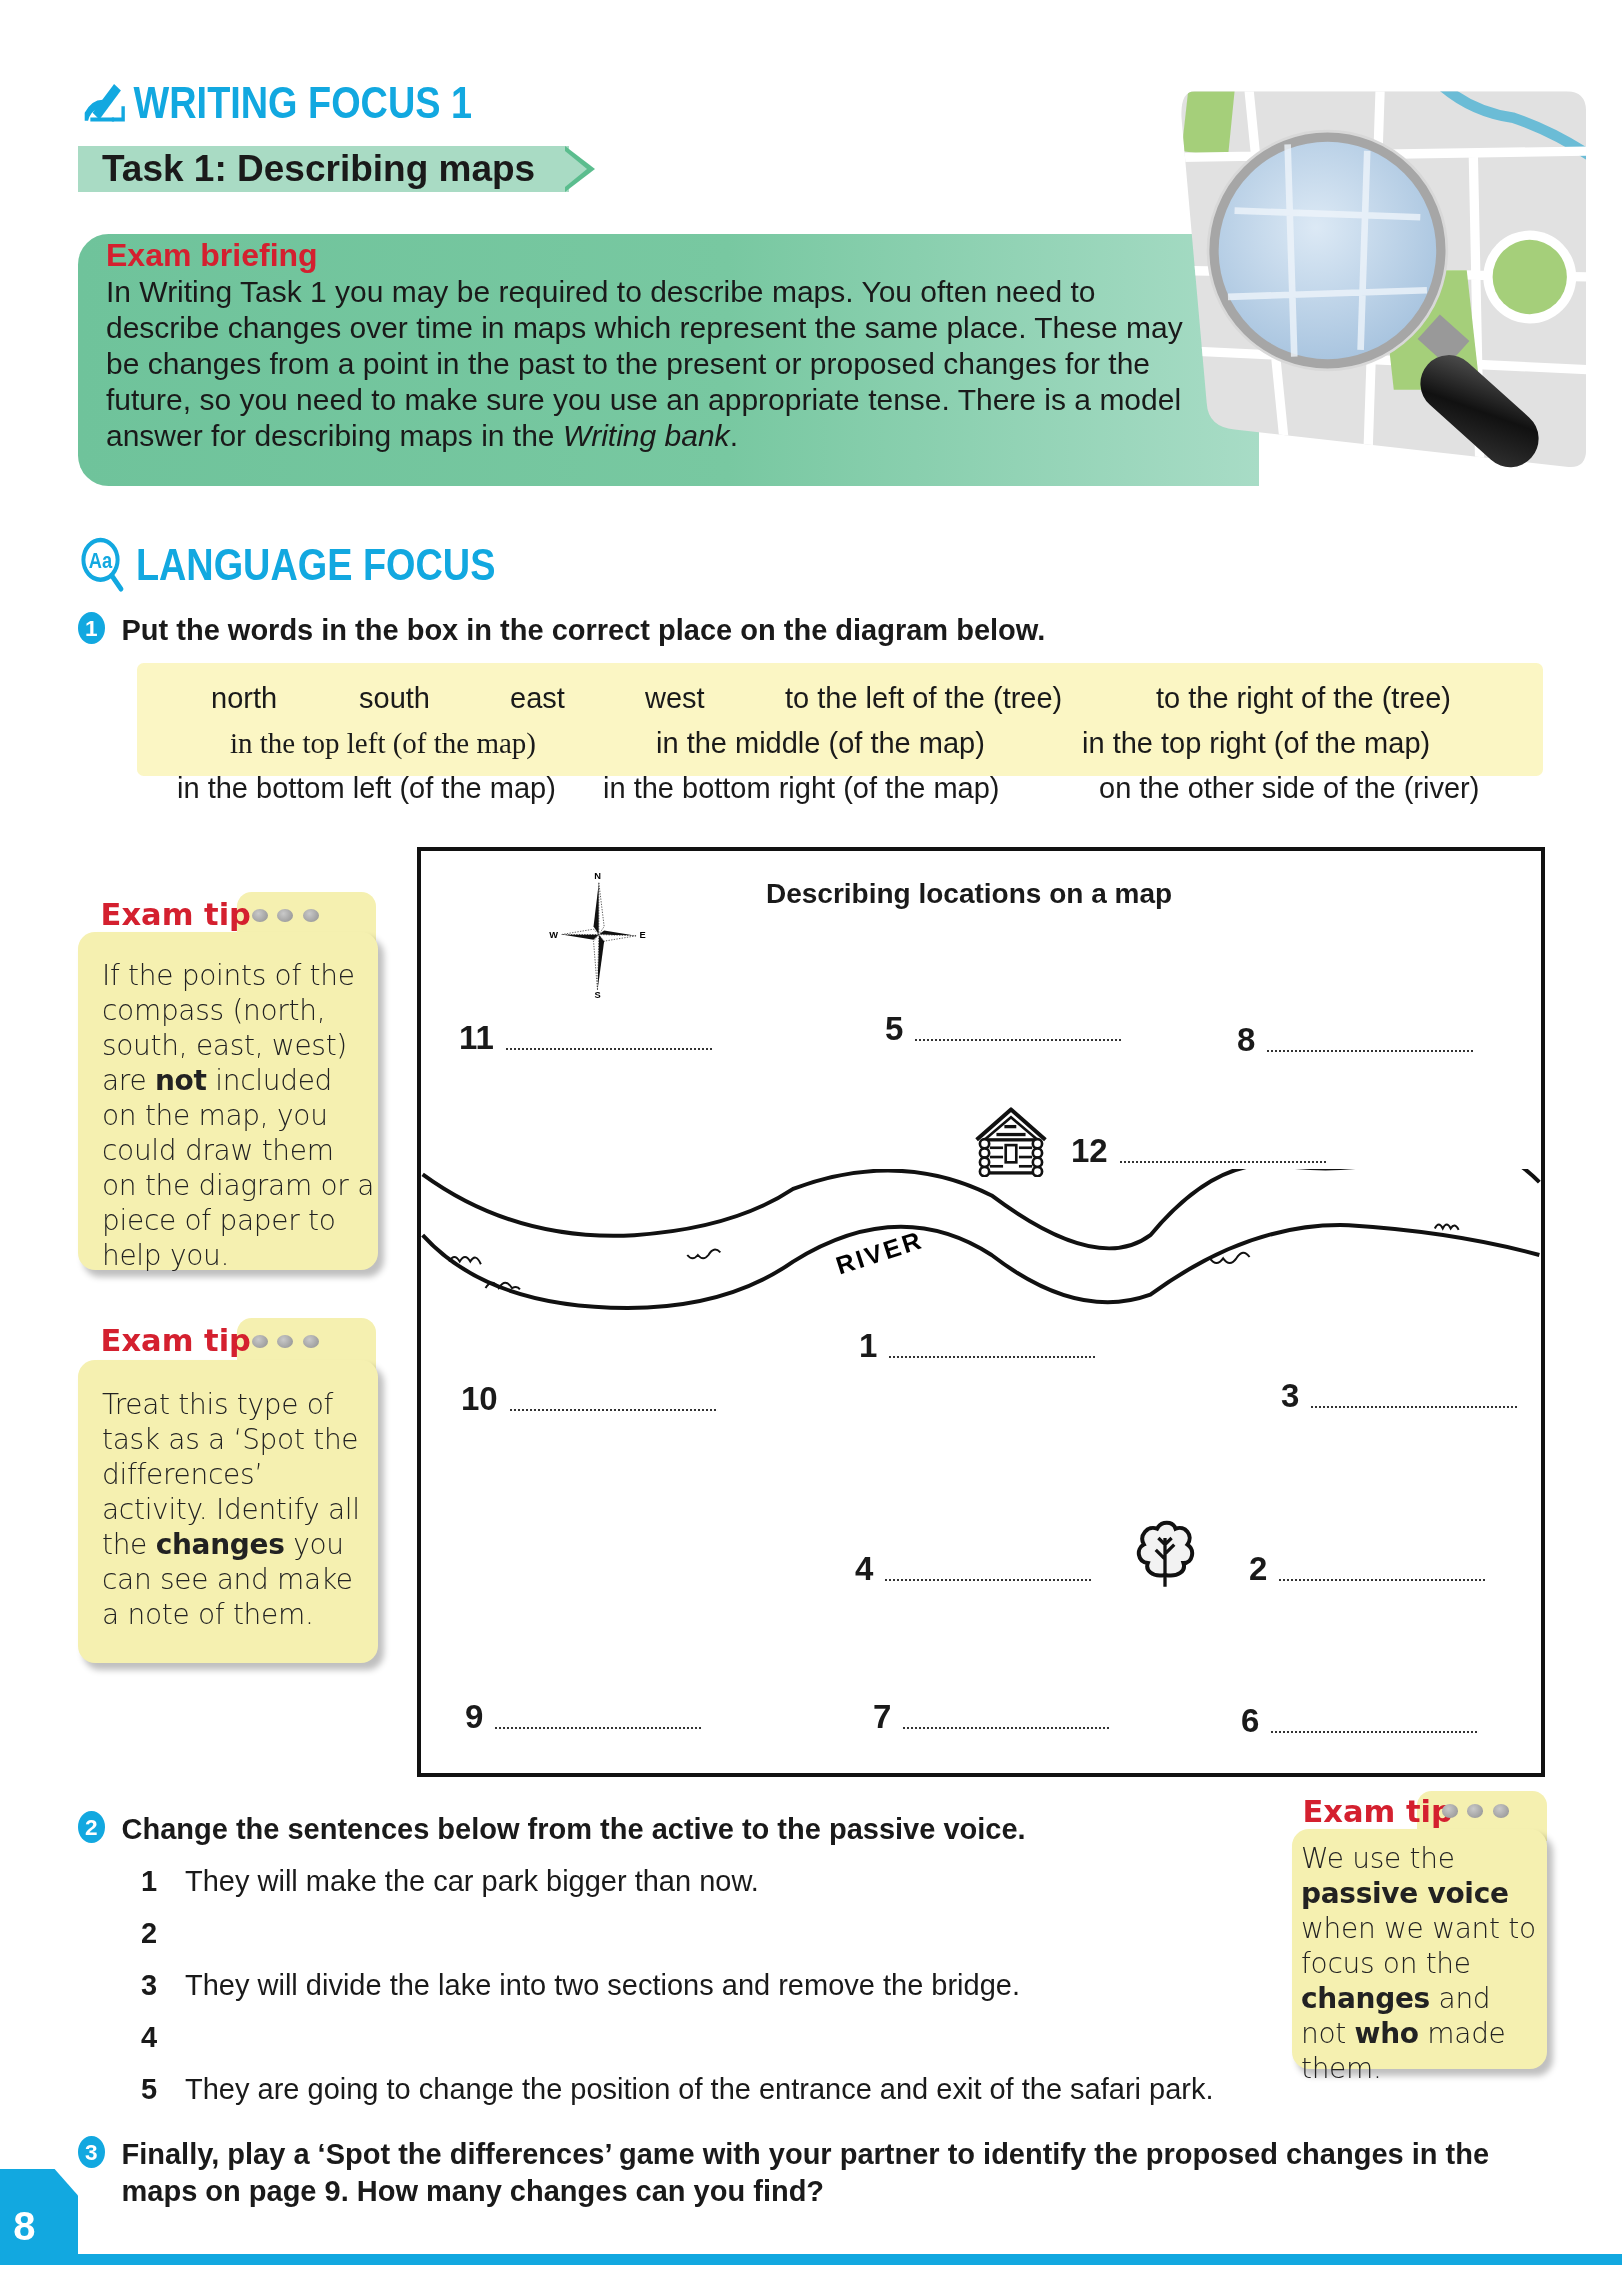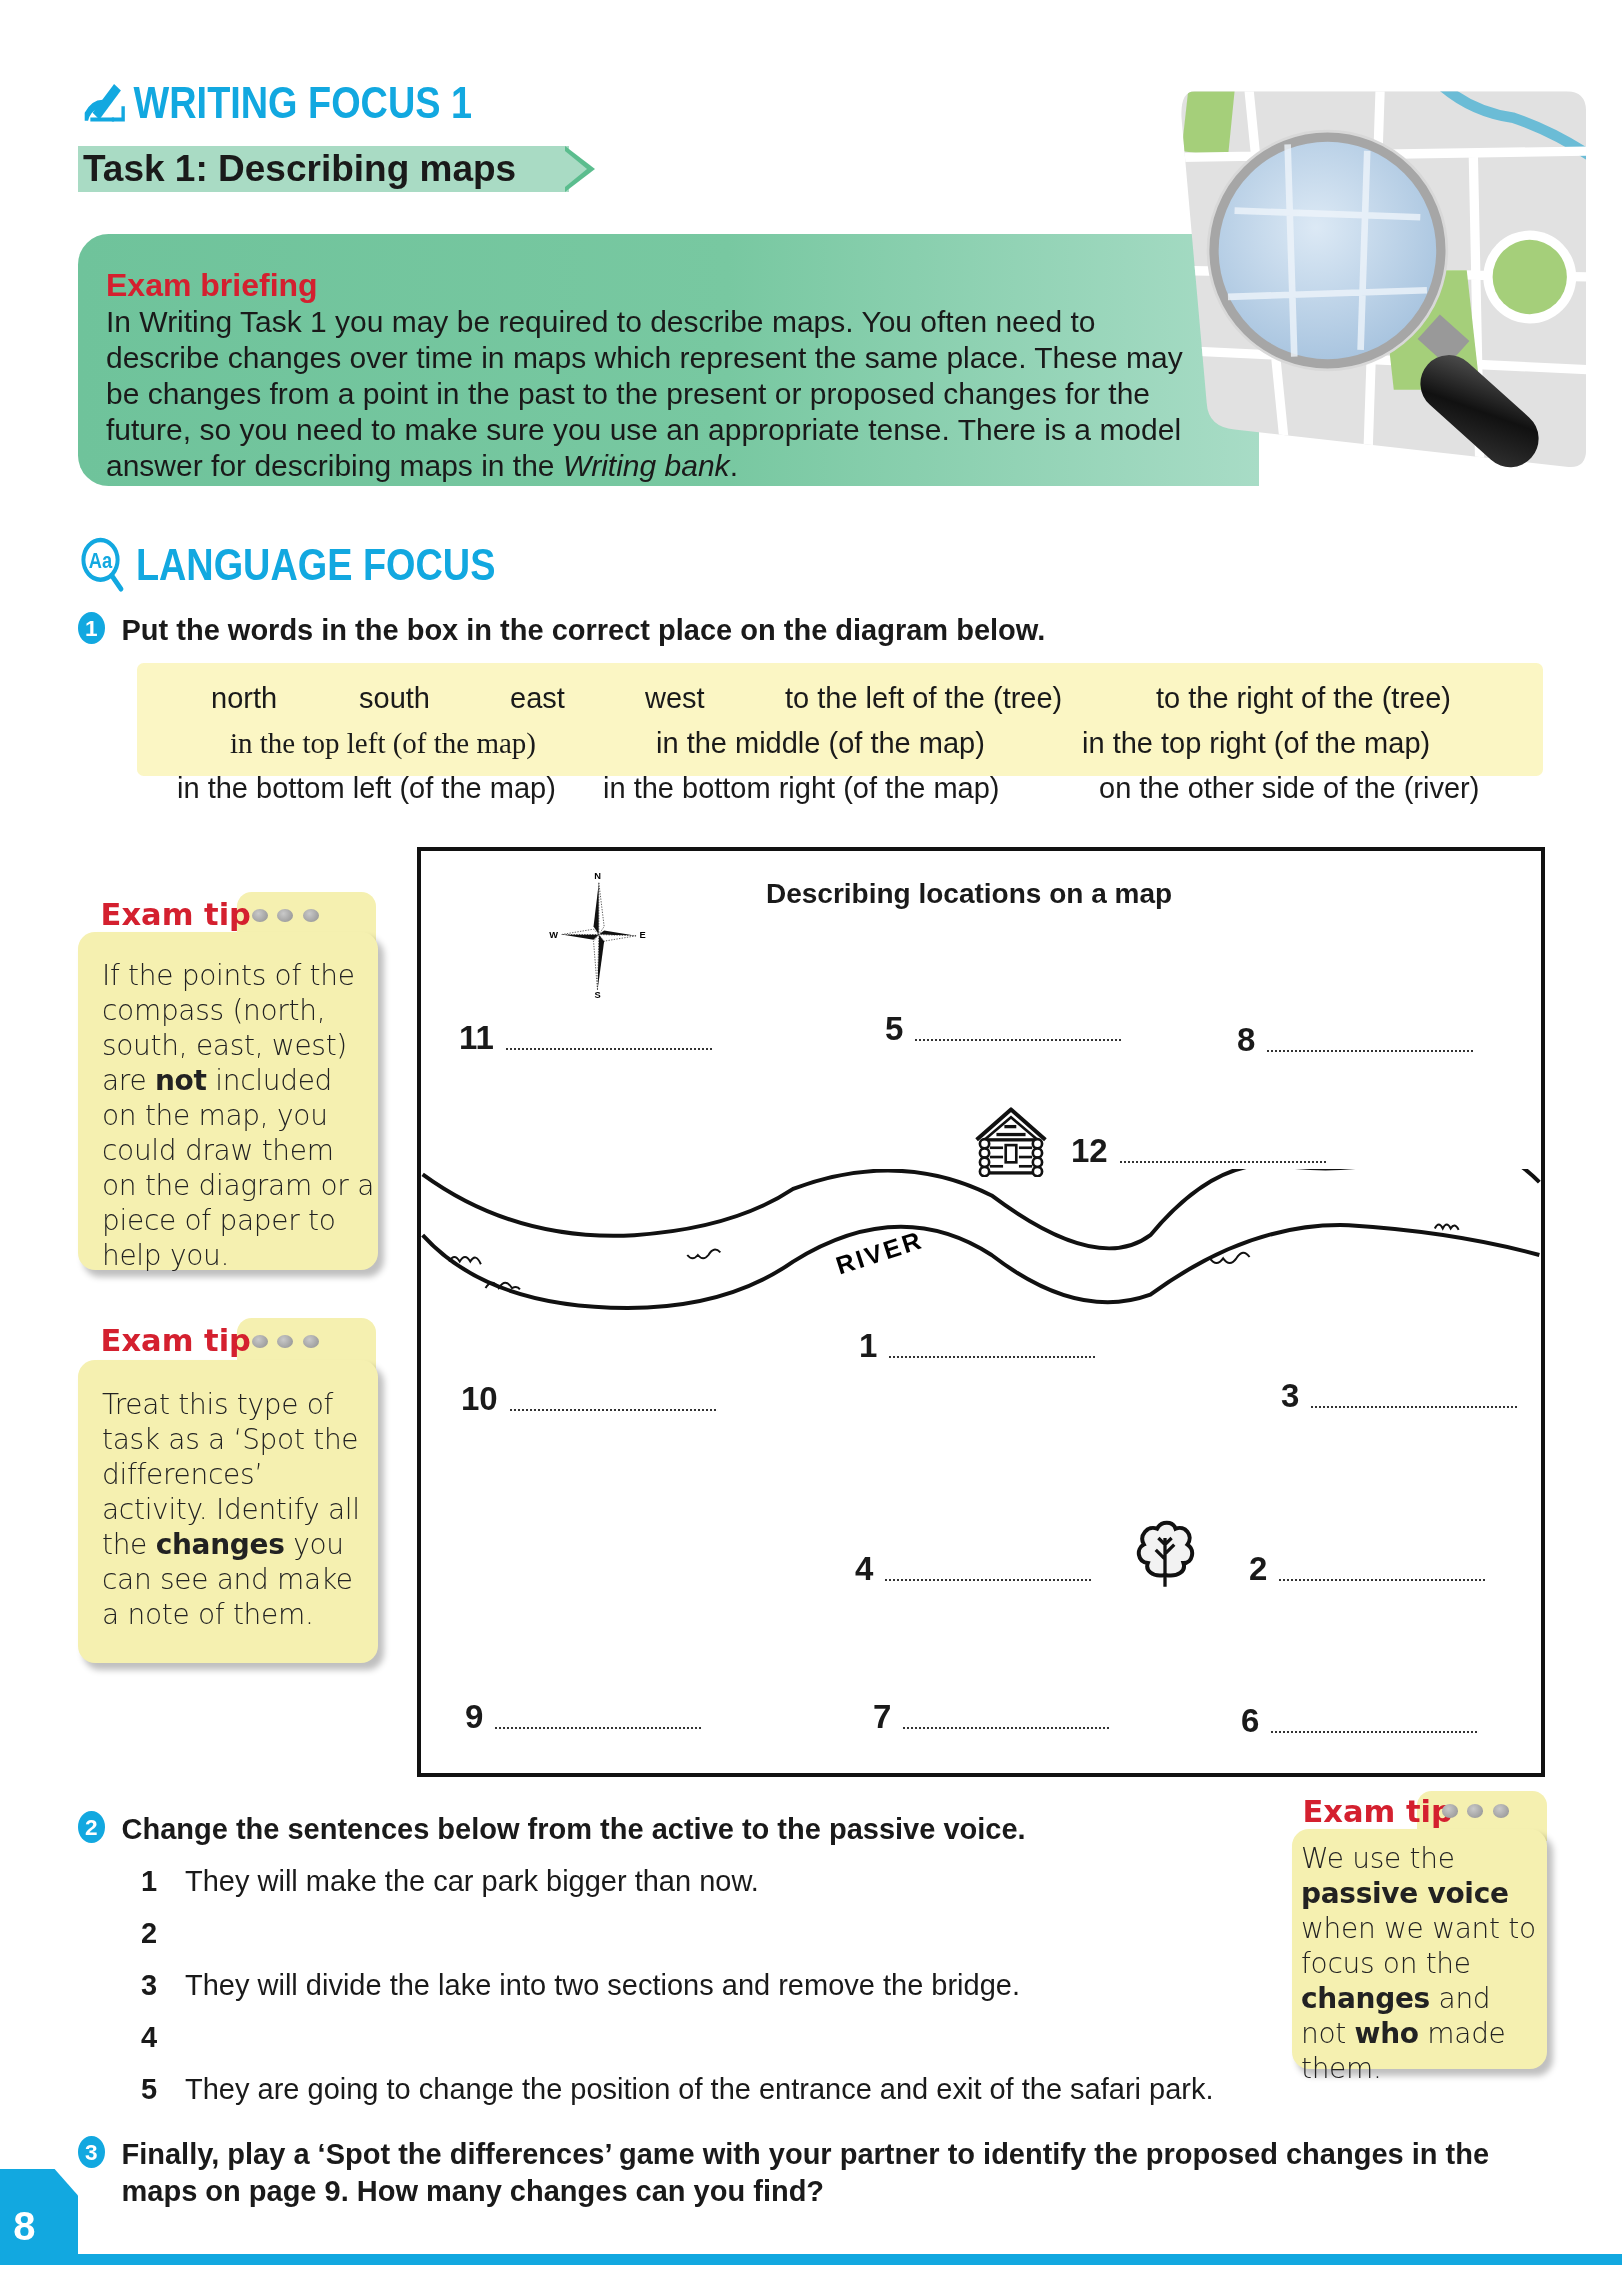--- a/index.html
+++ b/index.html
@@ -1,27 +1,27 @@
 <!DOCTYPE html>
 <html style="font-size:10.6px"><head>
 <meta charset="utf-8">
 <style>
   html, body { margin: 0; padding: 0; background: #ffffff; }
   body { width: 1623px; height: 2295px; position: relative; overflow: hidden; font-family: "Liberation Sans", sans-serif; color: #1a1a1a; }
   .abs { position: absolute; }
 
   
   .wf-title { left: 80px; top: 78px; font-size: 44px; font-weight: bold; color: #12a8e0; letter-spacing: 0px; display: flex; align-items: center; gap: 9.3px; transform: scaleX(0.86); transform-origin: left center; }
-  .task-banner { left: 78px; top: 146px; height: 46px; width: 491px; background: #a9dbc4; display: flex; align-items: center; padding-left: 5px; box-sizing: border-box; }
+  .task-banner { left: 78px; top: 146px; height: 46px; width: 491px; background: #a9dbc4; display: flex; align-items: center; padding-left: 24px; box-sizing: border-box; }
   .task-banner span { font-size: 37px; font-weight: bold; color: #1a1a1a; }
   .task-arrow { left: 565px; top: 146px; width: 0; height: 0; border-top: 23px solid transparent; border-bottom: 23px solid transparent; border-left: 30.5px solid #5bbd8e; }
   .task-arrow-in { left: 565px; top: 151px; width: 0; height: 0; border-top: 18px solid transparent; border-bottom: 18px solid transparent; border-left: 22.6px solid #a9dbc4; }
 
   
-  .briefing { left: 78px; top: 234px; width: 1181px; height: 252px; border-radius: 30.5px 0 0 30.5px; background: linear-gradient(90deg, #6fc39b 0%, #78c8a1 55%, #a8dcc6 100%); box-sizing: border-box; padding: 32px 0 0 28px; }
+  .briefing { left: 78px; top: 234px; width: 1181px; height: 252px; border-radius: 30.5px 0 0 30.5px; background: linear-gradient(90deg, #6fc39b 0%, #78c8a1 55%, #a8dcc6 100%); box-sizing: border-box; padding: 2px 0 0 28px; }
   .briefing h3 { margin: 0; font-size: 32px; color: #d4202f; font-weight: bold; line-height: 38px; }
   .briefing p { margin: 0; font-size: 30px; line-height: 36px; width: 1088px; color: #1a1a1a; }
 
   
   .mapimg { left: 1168px; top: 78px; width: 425px; height: 398px; }
 
   
   .lf-title { left: 80px; top: 536px; font-size: 44px; font-weight: bold; color: #12a8e0; display: flex; align-items: center; gap: 12px; transform: scaleX(0.86); transform-origin: left center; }
   .q-badge { width: 26.5px; height: 32px; border-radius: 50%; background: #12a8e0; color: #fff; font-weight: bold; font-size: 22.6px; display: flex; align-items: center; justify-content: center; }
   .question { display: flex; align-items: flex-start; gap: 17px; font-size: 29px; font-weight: bold; line-height: 37px; }

